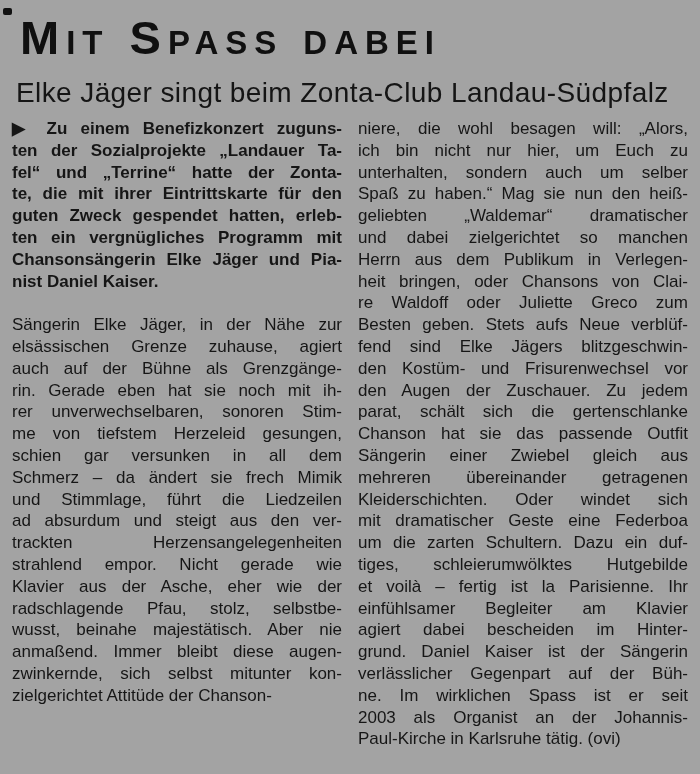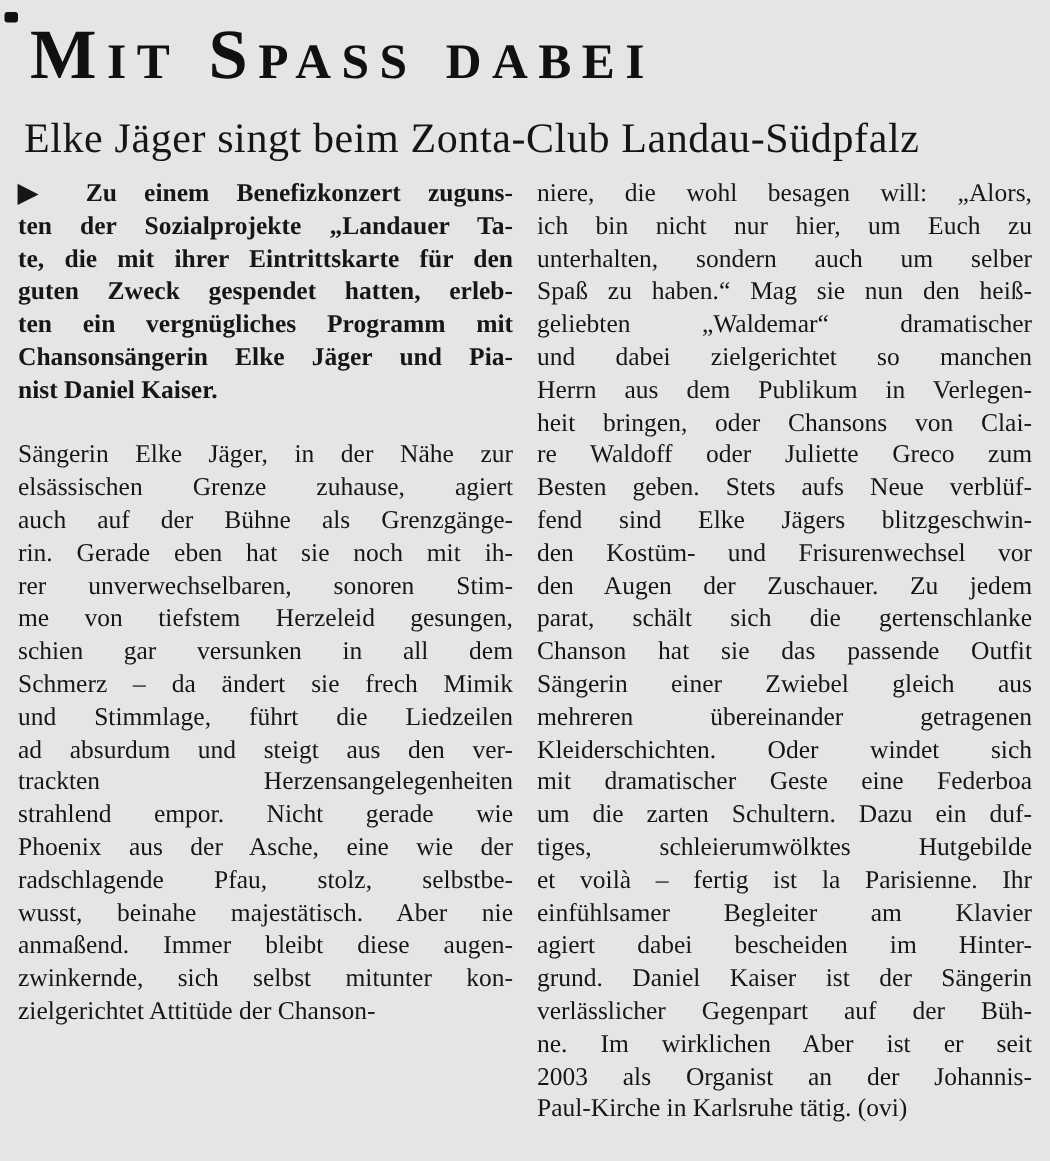--- a/index.html
+++ b/index.html
@@ -4,23 +4,23 @@
 <style>
   html, body {
     margin: 0;
     padding: 0;
     background: #ffffff;
   }
   .page {
     position: relative;
     width: 700px;
     height: 774px;
-    background: #e5e5e5;
+    background: #a3a3a3;
     color: #141414;
-    font-family: Liberation Serif, serif;
+    font-family: Liberation Sans, sans-serif;
     overflow: hidden;
   }
   .speck {
     position: absolute;
     left: 3px;
     top: 8px;
     width: 9px;
     height: 7px;
     background: #111;
     border-radius: 2px;
@@ -80,40 +80,41 @@
   <h1 class="title">Mit Spass dabei</h1>
 
   <h2 class="subtitle">Elke Jäger singt beim Zonta-Club Landau-Südpfalz</h2>
 
   <div class="columns">
 
     <div class="col">
       <div class="lead">
           <div class="line">▶ Zu einem Benefizkonzert zuguns-</div>
           <div class="line">ten der Sozialprojekte „Landauer Ta-</div>
+          <div class="line">fel“ und „Terrine“ hatte der Zonta-</div>
           <div class="line">te, die mit ihrer Eintrittskarte für den</div>
           <div class="line">guten Zweck gespendet hatten, erleb-</div>
           <div class="line">ten ein vergnügliches Programm mit</div>
           <div class="line">Chansonsängerin Elke Jäger und Pia-</div>
           <div class="line last">nist Daniel Kaiser.</div>
         </div>
       <div class="body-par">
           <div class="line">Sängerin Elke Jäger, in der Nähe zur</div>
           <div class="line">elsässischen Grenze zuhause, agiert</div>
           <div class="line">auch auf der Bühne als Grenzgänge-</div>
           <div class="line">rin. Gerade eben hat sie noch mit ih-</div>
           <div class="line">rer unverwechselbaren, sonoren Stim-</div>
           <div class="line">me von tiefstem Herzeleid gesungen,</div>
           <div class="line">schien gar versunken in all dem</div>
           <div class="line">Schmerz – da ändert sie frech Mimik</div>
           <div class="line">und Stimmlage, führt die Liedzeilen</div>
           <div class="line">ad absurdum und steigt aus den ver-</div>
           <div class="line">trackten Herzensangelegenheiten</div>
           <div class="line">strahlend empor. Nicht gerade wie</div>
-          <div class="line">Phoenix aus der Asche, eine wie der</div>
+          <div class="line">Klavier aus der Asche, eher wie der</div>
           <div class="line">radschlagende Pfau, stolz, selbstbe-</div>
           <div class="line">wusst, beinahe majestätisch. Aber nie</div>
           <div class="line">anmaßend. Immer bleibt diese augen-</div>
           <div class="line">zwinkernde, sich selbst mitunter kon-</div>
           <div class="line last">zielgerichtet Attitüde der Chanson-</div>
         </div>
     </div>
 
     <div class="col">
       <div>
@@ -136,20 +137,20 @@
           <div class="line">mehreren übereinander getragenen</div>
           <div class="line">Kleiderschichten. Oder windet sich</div>
           <div class="line">mit dramatischer Geste eine Federboa</div>
           <div class="line">um die zarten Schultern. Dazu ein duf-</div>
           <div class="line">tiges, schleierumwölktes Hutgebilde</div>
           <div class="line">et voilà – fertig ist la Parisienne. Ihr</div>
           <div class="line">einfühlsamer Begleiter am Klavier</div>
           <div class="line">agiert dabei bescheiden im Hinter-</div>
           <div class="line">grund. Daniel Kaiser ist der Sängerin</div>
           <div class="line">verlässlicher Gegenpart auf der Büh-</div>
-          <div class="line">ne. Im wirklichen Aber ist er seit</div>
+          <div class="line">ne. Im wirklichen Spass ist er seit</div>
           <div class="line">2003 als Organist an der Johannis-</div>
           <div class="line last">Paul-Kirche in Karlsruhe tätig. (ovi)</div>
         </div>
     </div>
 
   </div>
 </div>
 
 </body></html>

